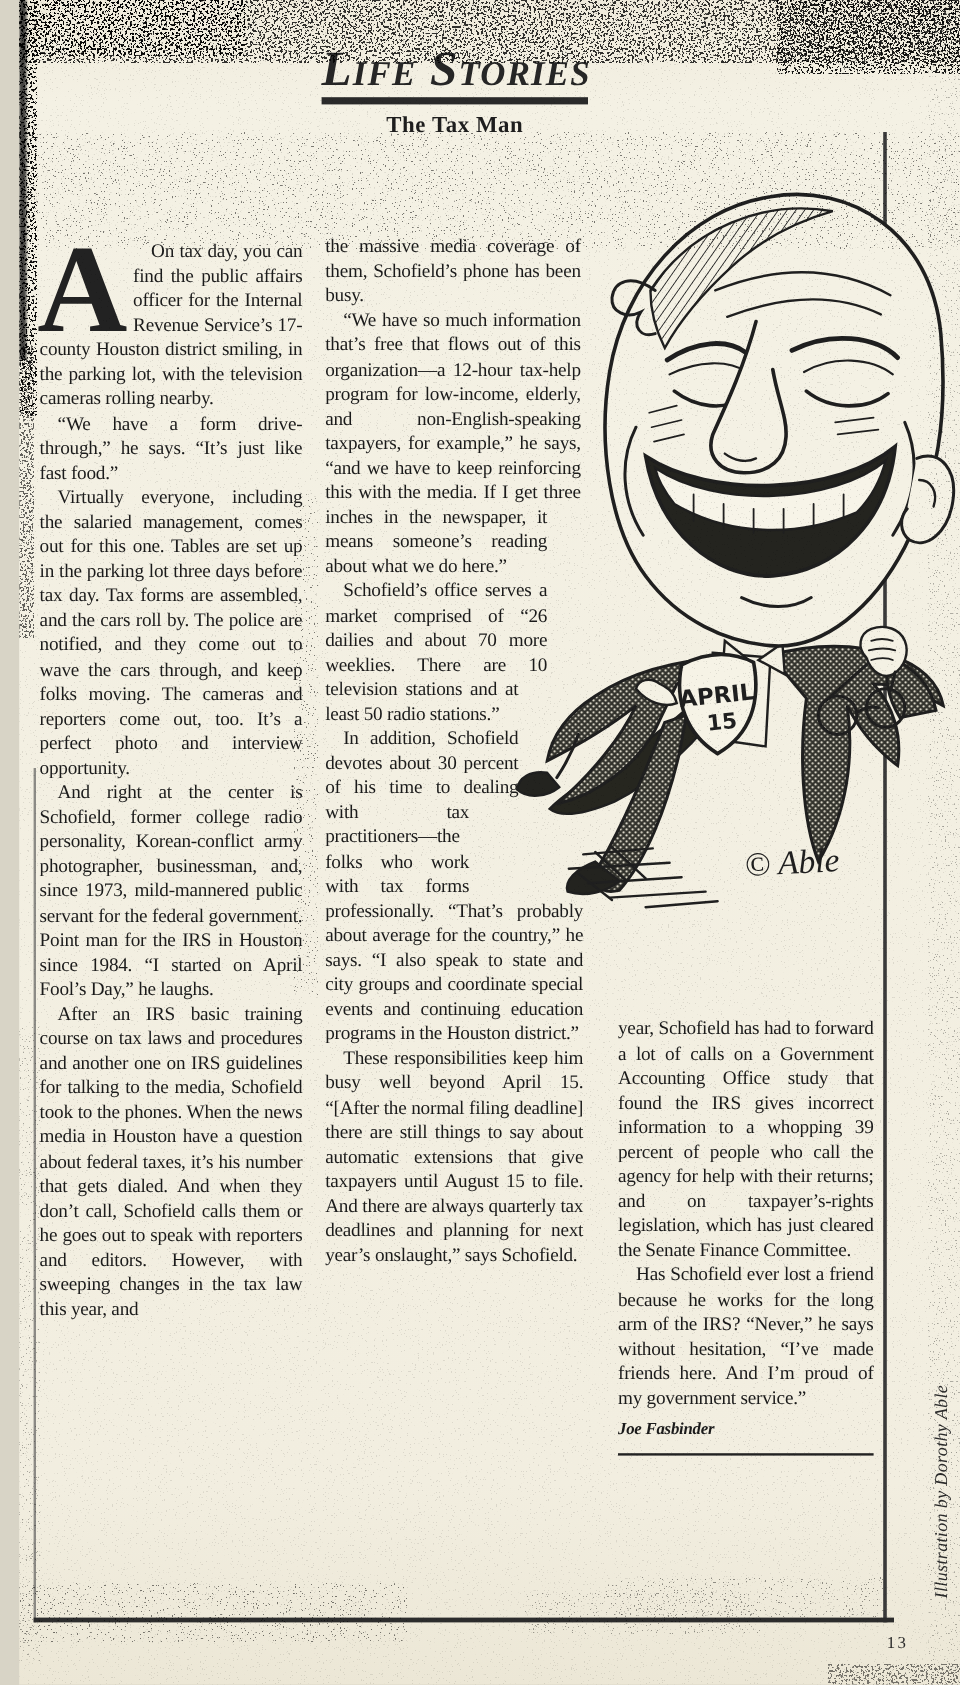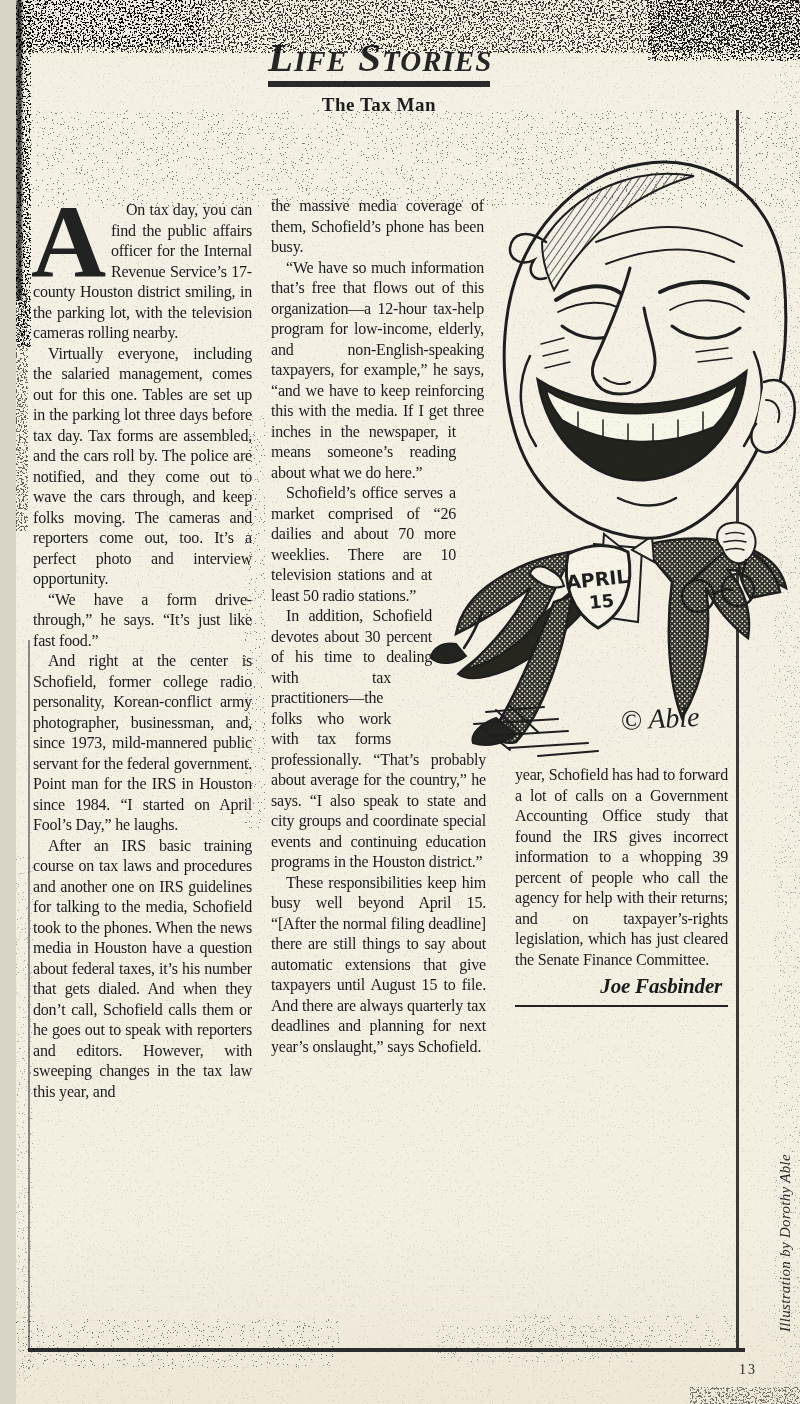--- a/index.html
+++ b/index.html
@@ -12,27 +12,27 @@
     font-variant:small-caps;letter-spacing:1px;white-space:nowrap;color:#262626;}
   .mast-rule{height:6px;background:#2a2a2a;margin-top:2px;}
   .mast-sub{font-size:19px;font-weight:bold;margin-top:7px;letter-spacing:.5px;color:#1e1e1e;}
   
   .col{position:absolute;text-align:justify;font-size:16px;line-height:20.5px;
     letter-spacing:-.2px;color:#1b1b1b;}
   .col p{margin:0;text-indent:15px;}
   .col p.nofirst{text-indent:0;}
   .col1{left:17px;top:200px;width:219px;}
   .col2{left:255px;top:196px;width:215px;}
-  .col3{left:499px;top:765px;width:213px;}
+  .col3{left:499px;top:848px;width:213px;}
   .dropcap{float:left;font-size:104px;line-height:80px;font-weight:bold;
     margin:2px 5px 0 -2px;color:#222;}
   .wrapR{float:right;clear:right;}
   .w1{width:2px;height:239px;} .w2{width:30px;height:130px;}
   .w3{width:54px;height:120px;} .w4{width:95px;height:50px;}
-  .byline{font-weight:bold;font-style:italic;text-align:right;font-size:21px;
+  .byline{font-weight:bold;font-style:italic;text-align:left;font-size:14px;
     margin-top:6px;padding-right:6px;}
   .byline-rule{border:0;border-top:2.5px solid #222;margin:8px 0 10px 0;}
   .bio{font-weight:bold;font-style:italic;font-size:16.5px;line-height:26px;
     text-align:justify;letter-spacing:0;}
   
   .rule-right{position:absolute;left:720px;top:110px;width:2.5px;height:1242px;background:#3a3a3a;}
   .rule-bottom{position:absolute;left:12px;top:1348px;width:717px;height:4px;background:#2c2c2c;}
   .rule-left{position:absolute;left:12px;top:640px;width:1.6px;height:712px;background:#555;opacity:.65;}
   .edge-streak{position:absolute;left:0;top:0;width:6px;height:300px;background:#1a1a1a;filter:blur(1px);opacity:.8;}
   
@@ -58,40 +58,41 @@
 
   <div class="masthead">
     <div class="mast-title">Life Stories</div>
     <div class="mast-rule"></div>
     <div class="mast-sub">The Tax Man</div>
   </div>
 
   <div class="col col1">
     <p class="nofirst"><span class="dropcap">A</span></p>
     <p>On tax day, you can find the public affairs officer for the Internal Revenue Service’s 17-county Houston district smiling, in the parking lot, with the television cameras rolling nearby.</p>
+    <p>“We have a form drive-through,” he says. “It’s just like fast food.”</p>
     <p>Virtually everyone, including the salaried management, comes out for this one. Tables are set up in the parking lot three days before tax day. Tax forms are assembled, and the cars roll by. The police are notified, and they come out to wave the cars through, and keep folks moving. The cameras and reporters come out, too. It’s a perfect photo and interview opportunity.</p>
-    <p>“We have a form drive-through,” he says. “It’s just like fast food.”</p>
     <p>And right at the center is Schofield, former college radio personality, Korean-conflict army photographer, businessman, and, since 1973, mild-mannered public servant for the federal government. Point man for the IRS in Houston since 1984. “I started on April Fool’s Day,” he laughs.</p>
     <p>After an IRS basic training course on tax laws and procedures and another one on IRS guidelines for talking to the media, Schofield took to the phones. When the news media in Houston have a question about federal taxes, it’s his number that gets dialed. And when they don’t call, Schofield calls them or he goes out to speak with reporters and editors. However, with sweeping changes in the tax law this year, and</p>
   </div>
 
   <div class="col col2">
     <span class="wrapR w1"></span>
     <span class="wrapR w2"></span>
     <span class="wrapR w3"></span>
     <span class="wrapR w4"></span>
     <p class="nofirst">the massive media coverage of them, Schofield’s phone has been busy.</p>
     <p>“We have so much information that’s free that flows out of this organization—a 12-hour tax-help program for low-income, elderly, and non-English-speaking taxpayers, for example,” he says, “and we have to keep reinforcing this with the media. If I get three inches in the newspaper, it means someone’s reading about what we do here.”</p>
     <p>Schofield’s office serves a market comprised of “26 dailies and about 70 more weeklies. There are 10 television stations and at least 50 radio stations.”</p>
     <p>In addition, Schofield devotes about 30 percent of his time to dealing with tax practitioners—the folks who work with tax forms professionally. “That’s probably about average for the country,” he says. “I also speak to state and city groups and coordinate special events and continuing education programs in the Houston district.”</p>
     <p>These responsibilities keep him busy well beyond April 15. “[After the normal filing deadline] there are still things to say about automatic extensions that give taxpayers until August 15 to file. And there are always quarterly tax deadlines and planning for next year’s onslaught,” says Schofield.</p>
   </div>
 
   <div class="col col3">
     <p class="nofirst">year, Schofield has had to forward a lot of calls on a Government Accounting Office study that found the IRS gives incorrect information to a whopping 39 percent of people who call the agency for help with their returns; and on taxpayer’s-rights legislation, which has just cleared the Senate Finance Committee.</p>
+    <p>Has Schofield ever lost a friend because he works for the long arm of the IRS? “Never,” he says without hesitation, “I’ve made friends here. And I’m proud of my government service.”</p>
     <div class="byline">Joe Fasbinder</div>
     <hr class="byline-rule">
   </div>
 
   <svg class="illo" width="375" height="628" viewBox="0 0 375 628">
     <defs>
       <pattern id="suit" width="5" height="5" patternUnits="userSpaceOnUse">
         <rect width="5" height="5" fill="#33332d"></rect>
         <circle cx="1.2" cy="1.2" r="0.9" fill="#e9e5d5"></circle>
         <circle cx="3.7" cy="3.7" r="0.9" fill="#e9e5d5"></circle>

